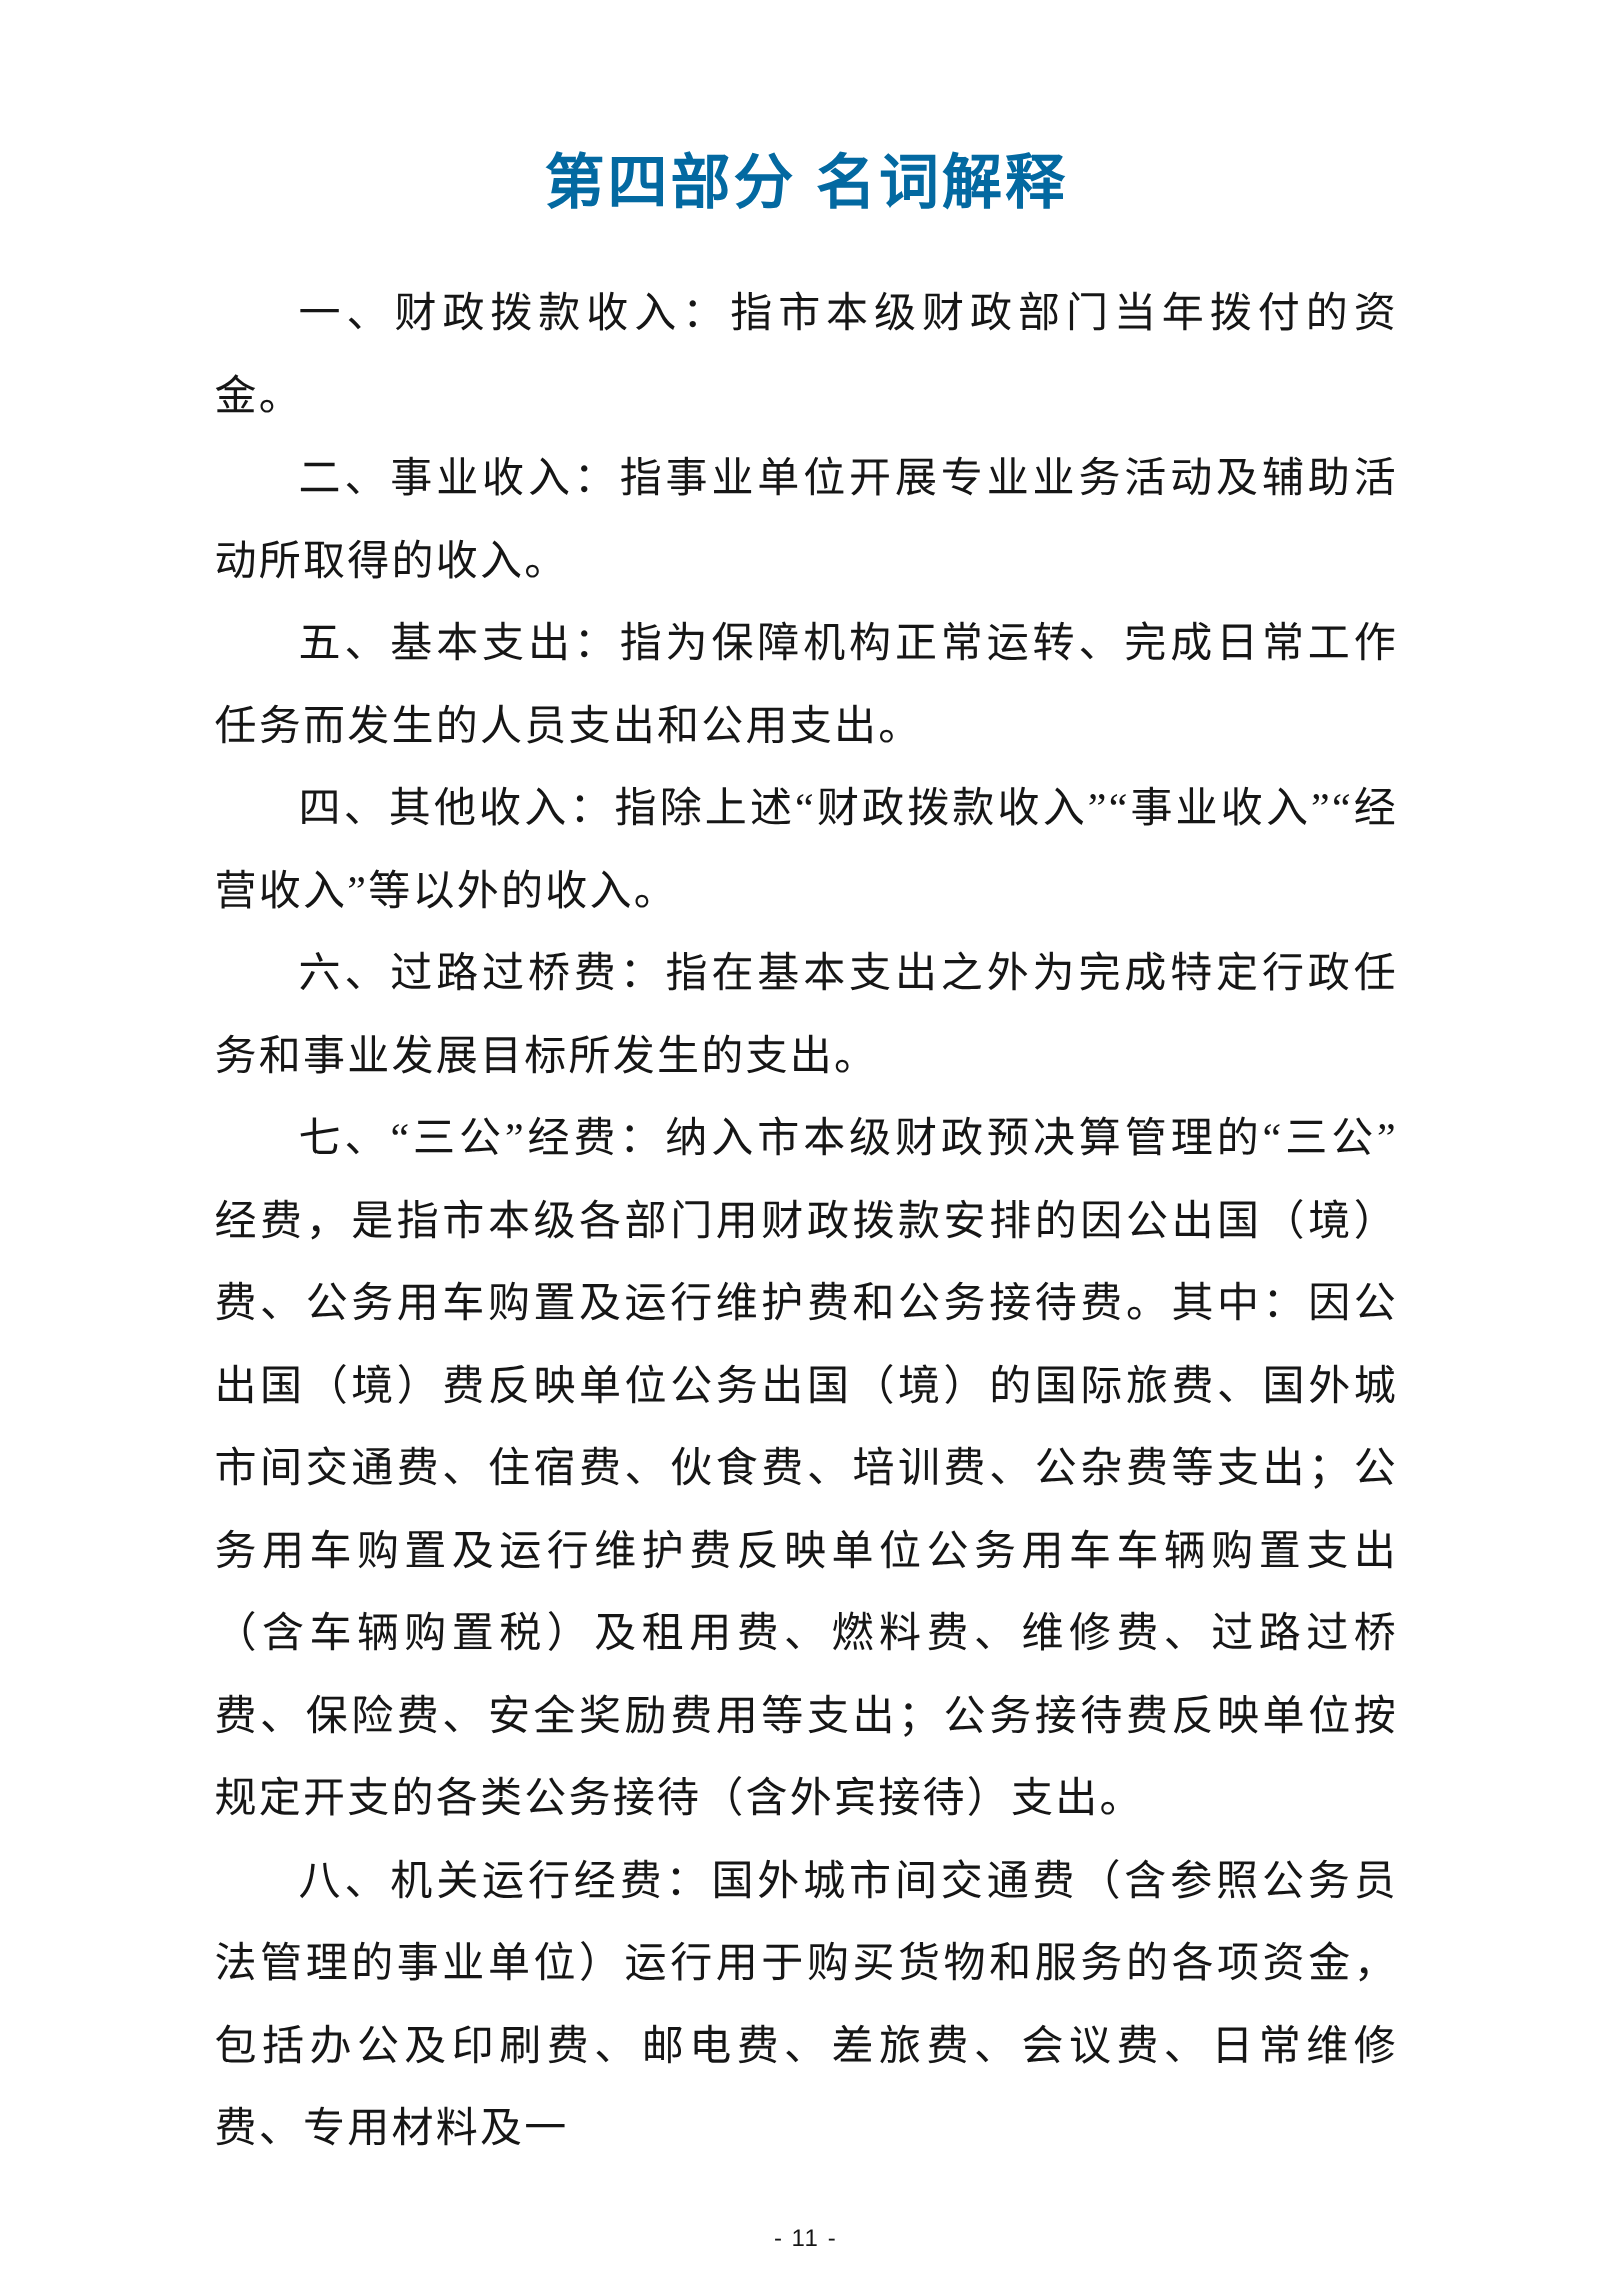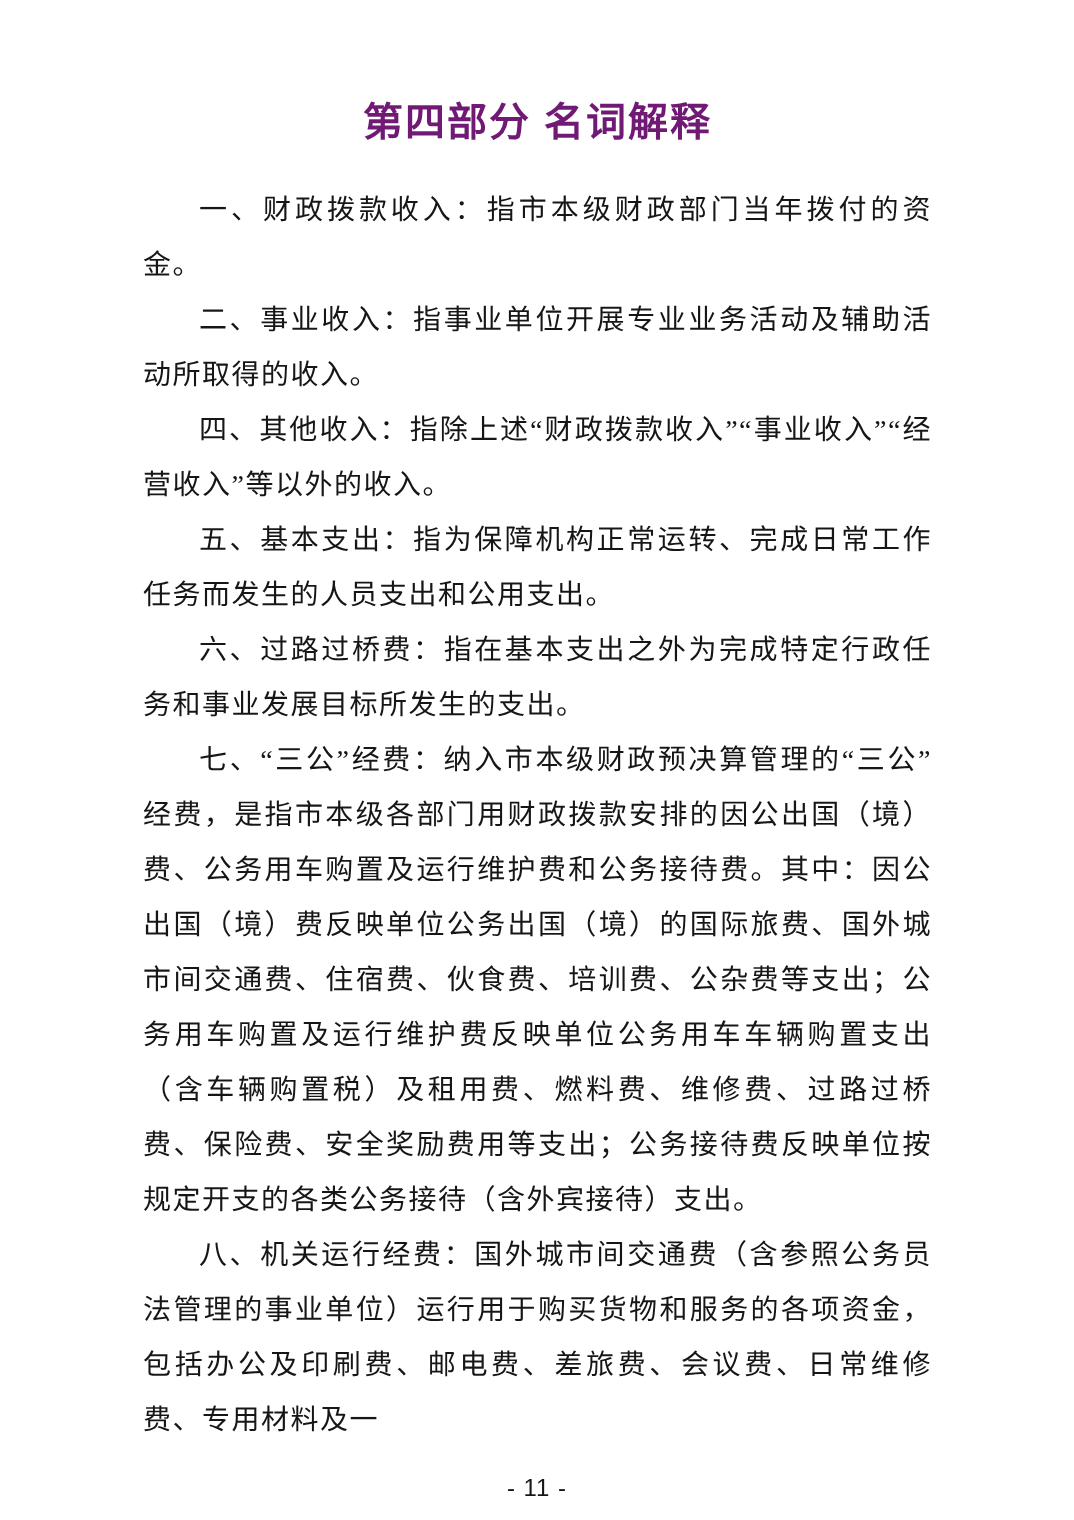--- a/index.html
+++ b/index.html
@@ -20,55 +20,55 @@
     font-family: "Liberation Serif", "DejaVu Serif", serif;
   }
   .doc-title {
     margin: 0 0 34px 0;
     font-family: "Liberation Sans", "DejaVu Sans", sans-serif;
     font-weight: 700;
     font-size: 40px;
     line-height: 52px;
     text-align: center;
     letter-spacing: 2px;
-    color: #701a75;
+    color: #0369a1;
   }
   .doc-body p.para {
     margin: 0;
     font-size: 28px;
     line-height: 55px;
     letter-spacing: 1.5px;
     text-align: justify;
     text-indent: 2em;
     color: #161616;
   }
   .page-footer {
     position: absolute;
     left: 0;
     right: 0;
     bottom: 18px;
     text-align: center;
-    font-size: 24px;
+    font-size: 16px;
     letter-spacing: 1px;
     color: #161616;
     font-family: "Liberation Sans", "DejaVu Sans", sans-serif;
   }
 </style>
 </head>
 <body>
 
 <div class="page">
 
   <h1 class="doc-title">第四部分 名词解释</h1>
 
   <div class="doc-body">
     <p class="para">一、财政拨款收入：指市本级财政部门当年拨付的资金。</p>
     <p class="para">二、事业收入：指事业单位开展专业业务活动及辅助活动所取得的收入。</p>
+    <p class="para">五、基本支出：指为保障机构正常运转、完成日常工作任务而发生的人员支出和公用支出。</p>
     <p class="para">四、其他收入：指除上述“财政拨款收入”“事业收入”“经营收入”等以外的收入。</p>
-    <p class="para">五、基本支出：指为保障机构正常运转、完成日常工作任务而发生的人员支出和公用支出。</p>
     <p class="para">六、过路过桥费：指在基本支出之外为完成特定行政任务和事业发展目标所发生的支出。</p>
     <p class="para">七、“三公”经费：纳入市本级财政预决算管理的“三公”经费，是指市本级各部门用财政拨款安排的因公出国（境）费、公务用车购置及运行维护费和公务接待费。其中：因公出国（境）费反映单位公务出国（境）的国际旅费、国外城市间交通费、住宿费、伙食费、培训费、公杂费等支出；公务用车购置及运行维护费反映单位公务用车车辆购置支出（含车辆购置税）及租用费、燃料费、维修费、过路过桥费、保险费、安全奖励费用等支出；公务接待费反映单位按规定开支的各类公务接待（含外宾接待）支出。</p>
     <p class="para">八、机关运行经费：国外城市间交通费（含参照公务员法管理的事业单位）运行用于购买货物和服务的各项资金，包括办公及印刷费、邮电费、差旅费、会议费、日常维修费、专用材料及一</p>
   </div>
 
   <div class="page-footer">- 11 -</div>
 
 </div>
 
 </body></html>

